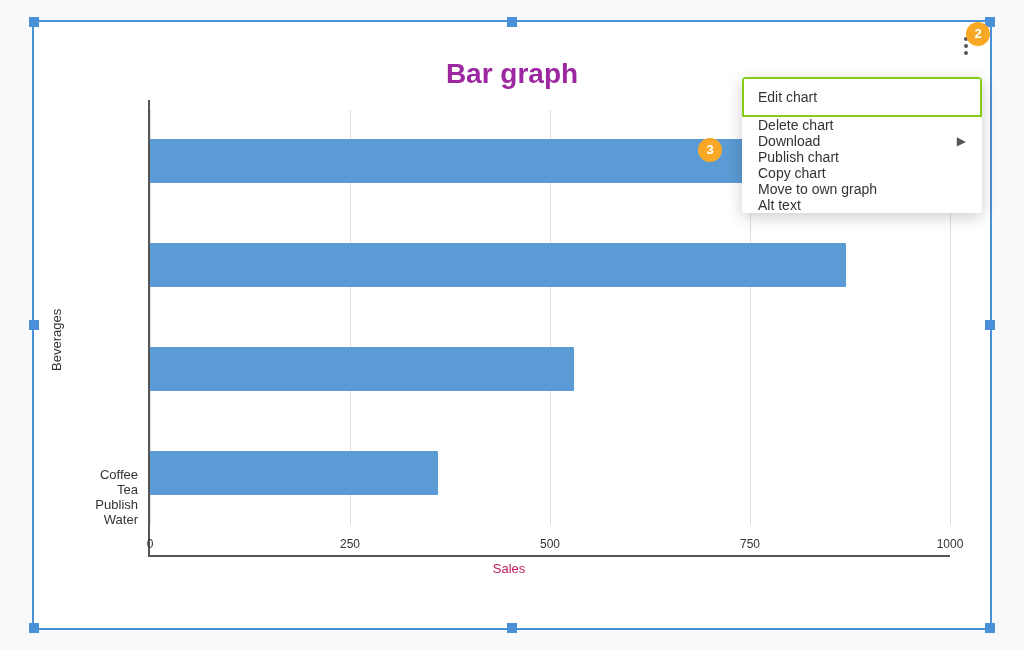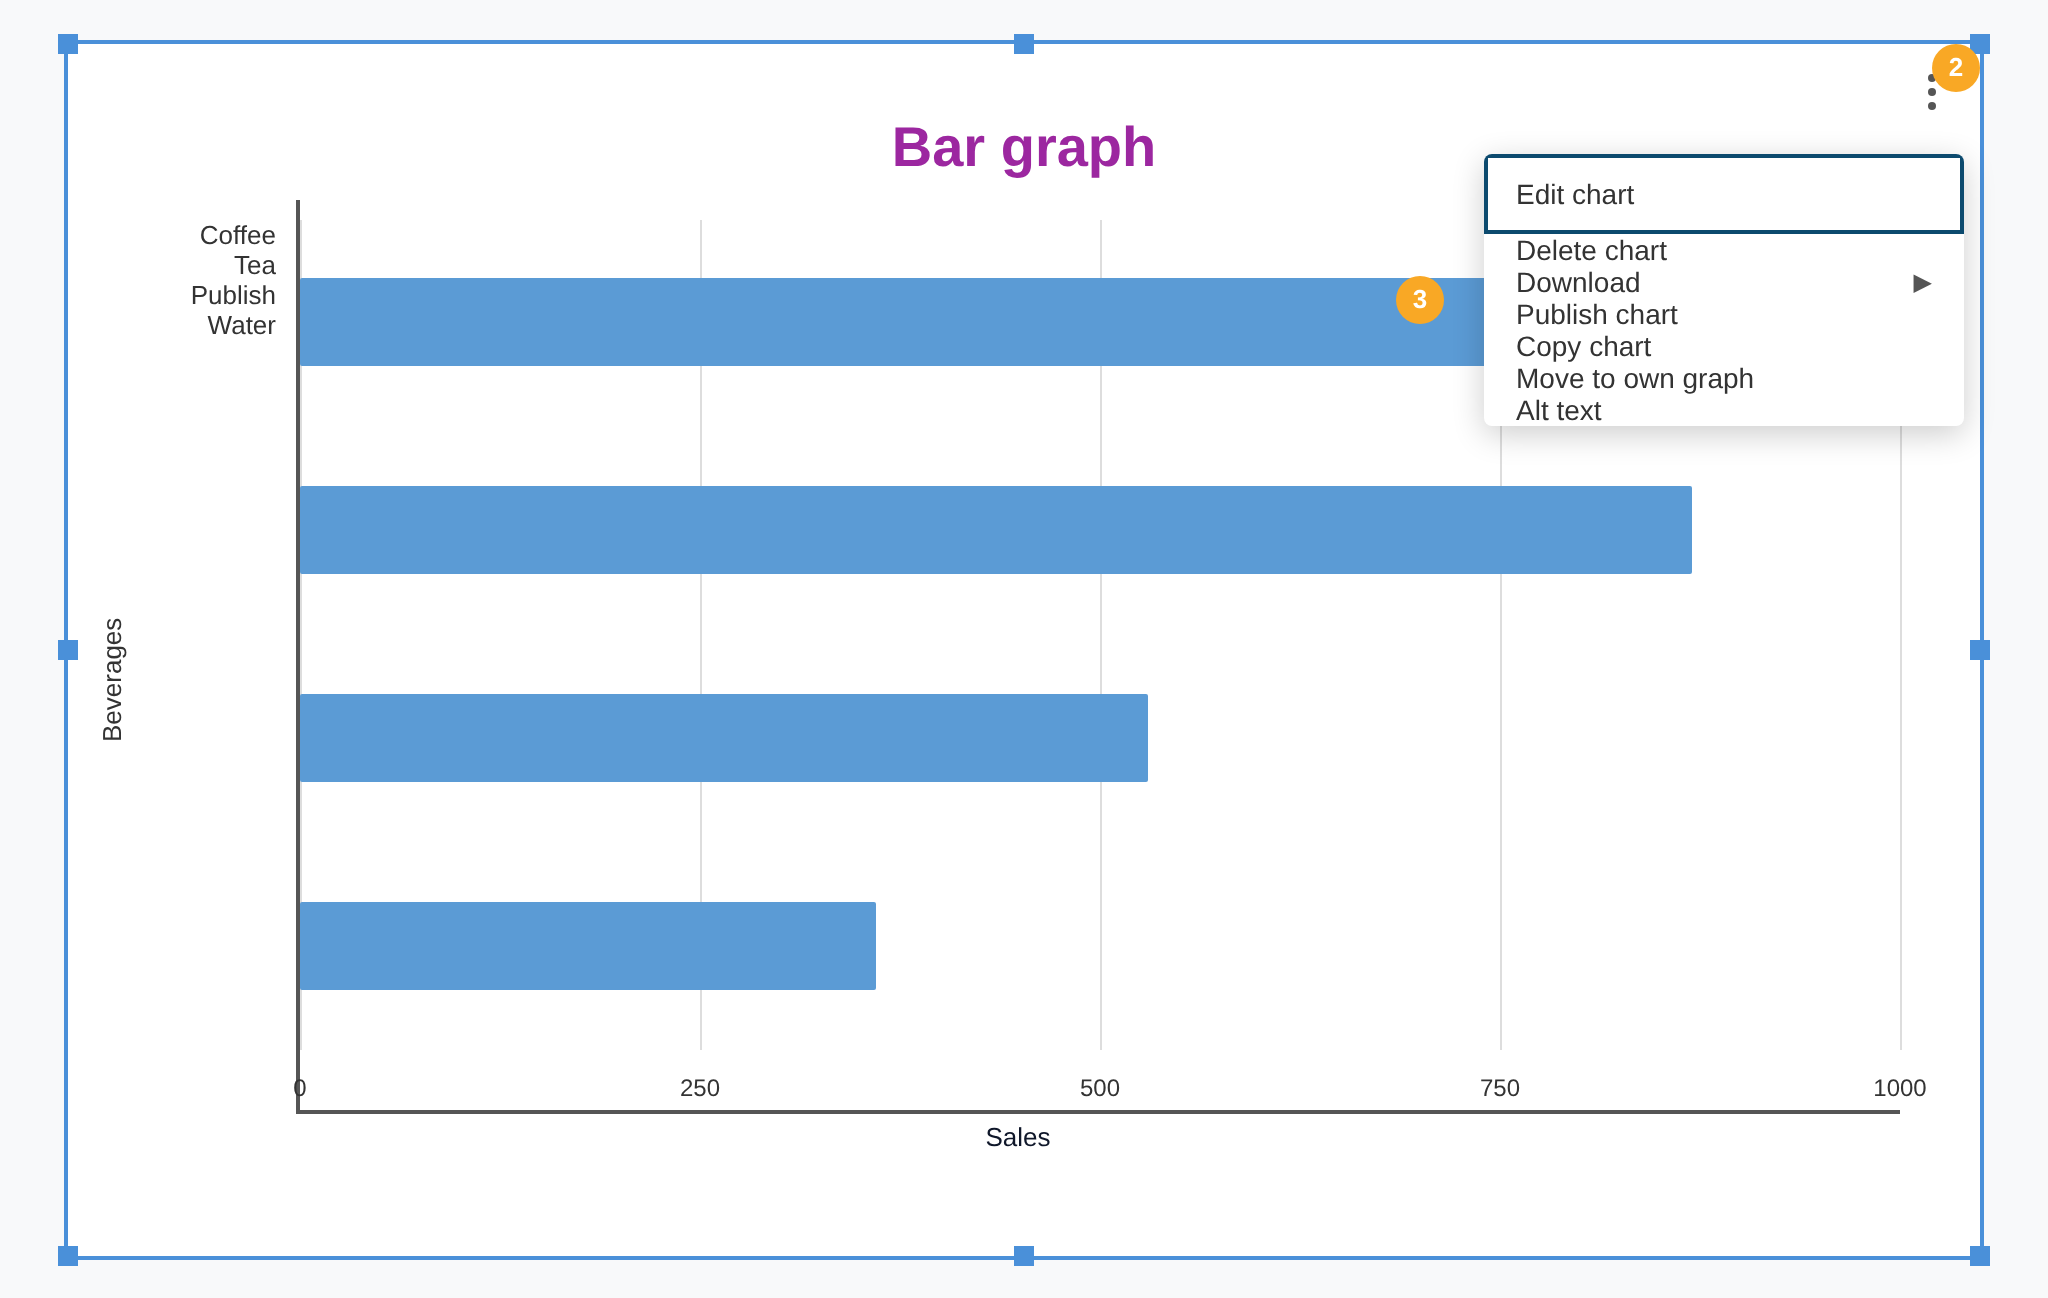--- a/index.html
+++ b/index.html
@@ -78,21 +78,21 @@
     .bars-and-axes {
       flex: 1;
       display: flex;
       flex-direction: row;
       position: relative;
     }
 
     .y-labels {
       display: flex;
       flex-direction: column;
-      justify-content: flex-start;
+      justify-content: flex-end;
       padding: 10px 10px 30px 0;
       width: 80px;
       align-items: flex-end;
     }
 
     .y-label {
       font-size: 13px;
       color: #333;
       text-align: right;
     }
@@ -145,21 +145,21 @@
       position: absolute;
       font-size: 12px;
       color: #333;
       transform: translateX(-50%);
       bottom: 4px;
     }
 
     .x-axis-title {
       text-align: center;
       font-size: 13px;
-      color: #0f172a;
+      color: #be185d;
       padding: 4px 0;
     }
 
     
     .menu-btn {
       position: absolute;
       top: 8px;
       right: 8px;
       width: 32px;
       height: 32px;
@@ -243,21 +243,21 @@
       color: #333;
       cursor: pointer;
       border: none;
       background: none;
       width: 100%;
       text-align: left;
     }
 
     .menu-item.active {
       background: white;
-      border: 2px solid #0c4a6e;
+      border: 2px solid #84cc16;
       padding: 10px 14px;
     }
 
     .menu-item .chevron {
       font-size: 12px;
       color: #555;
     }
   </style>
 </head>
 <body>

